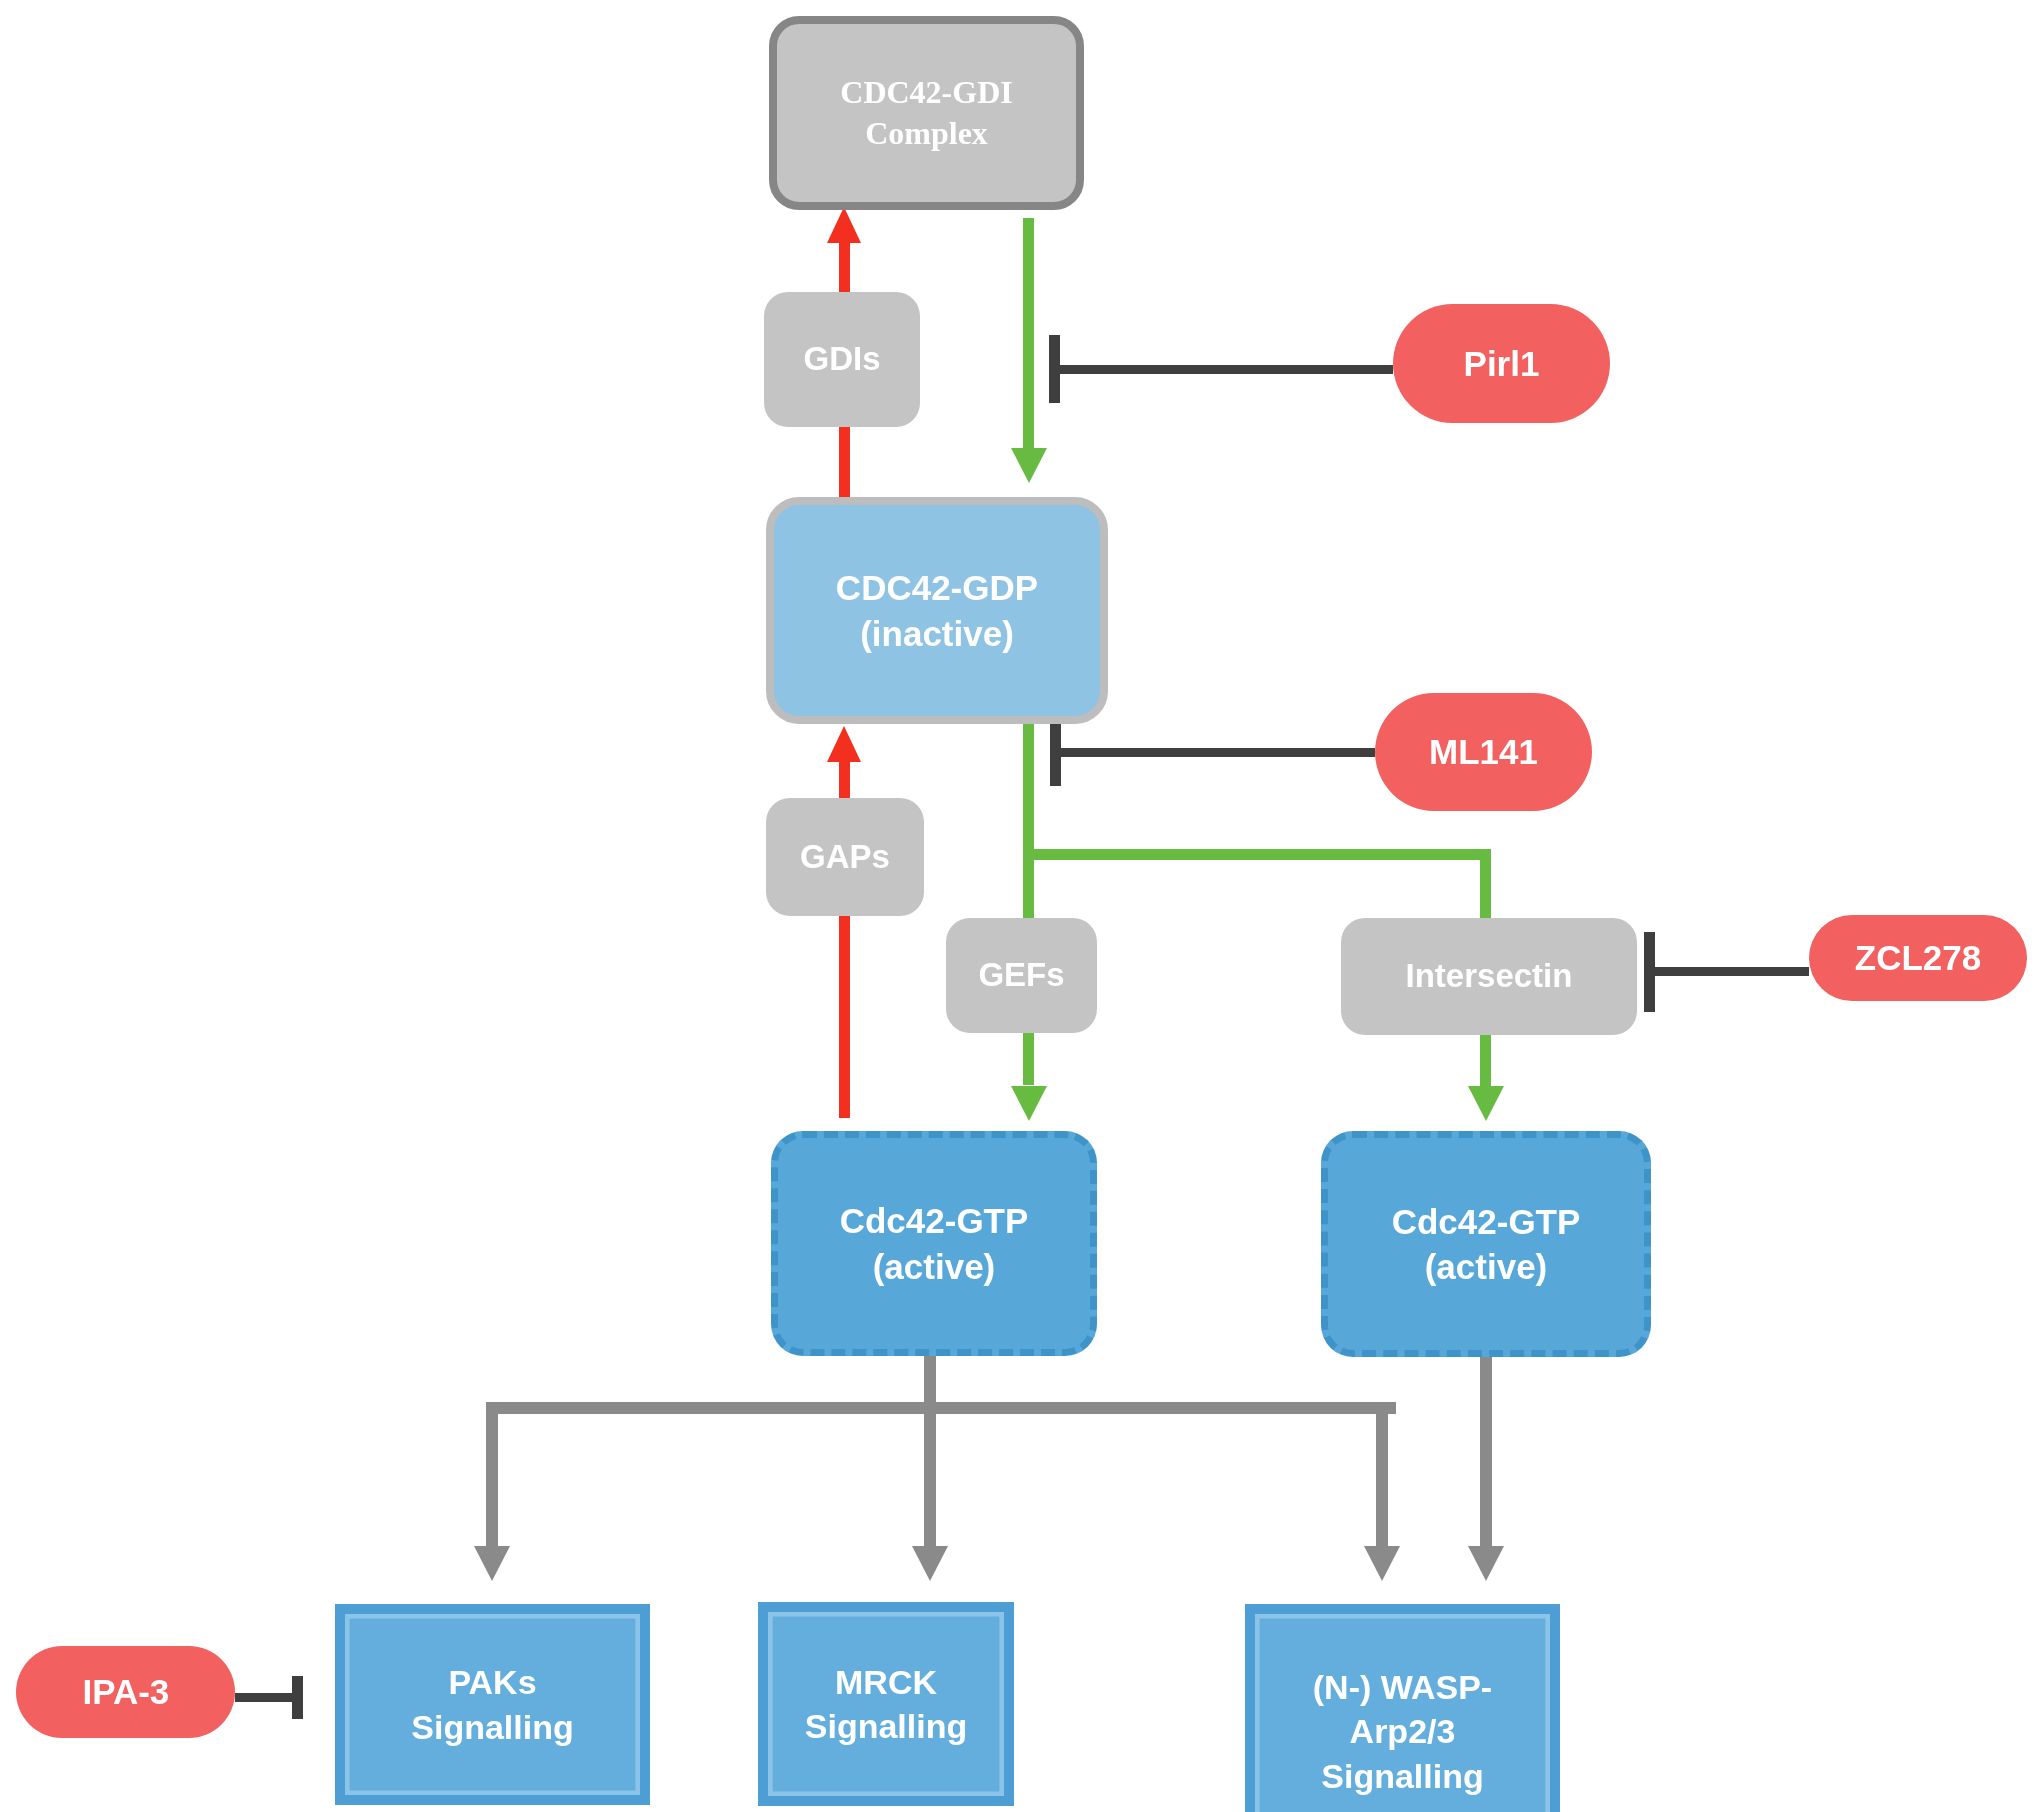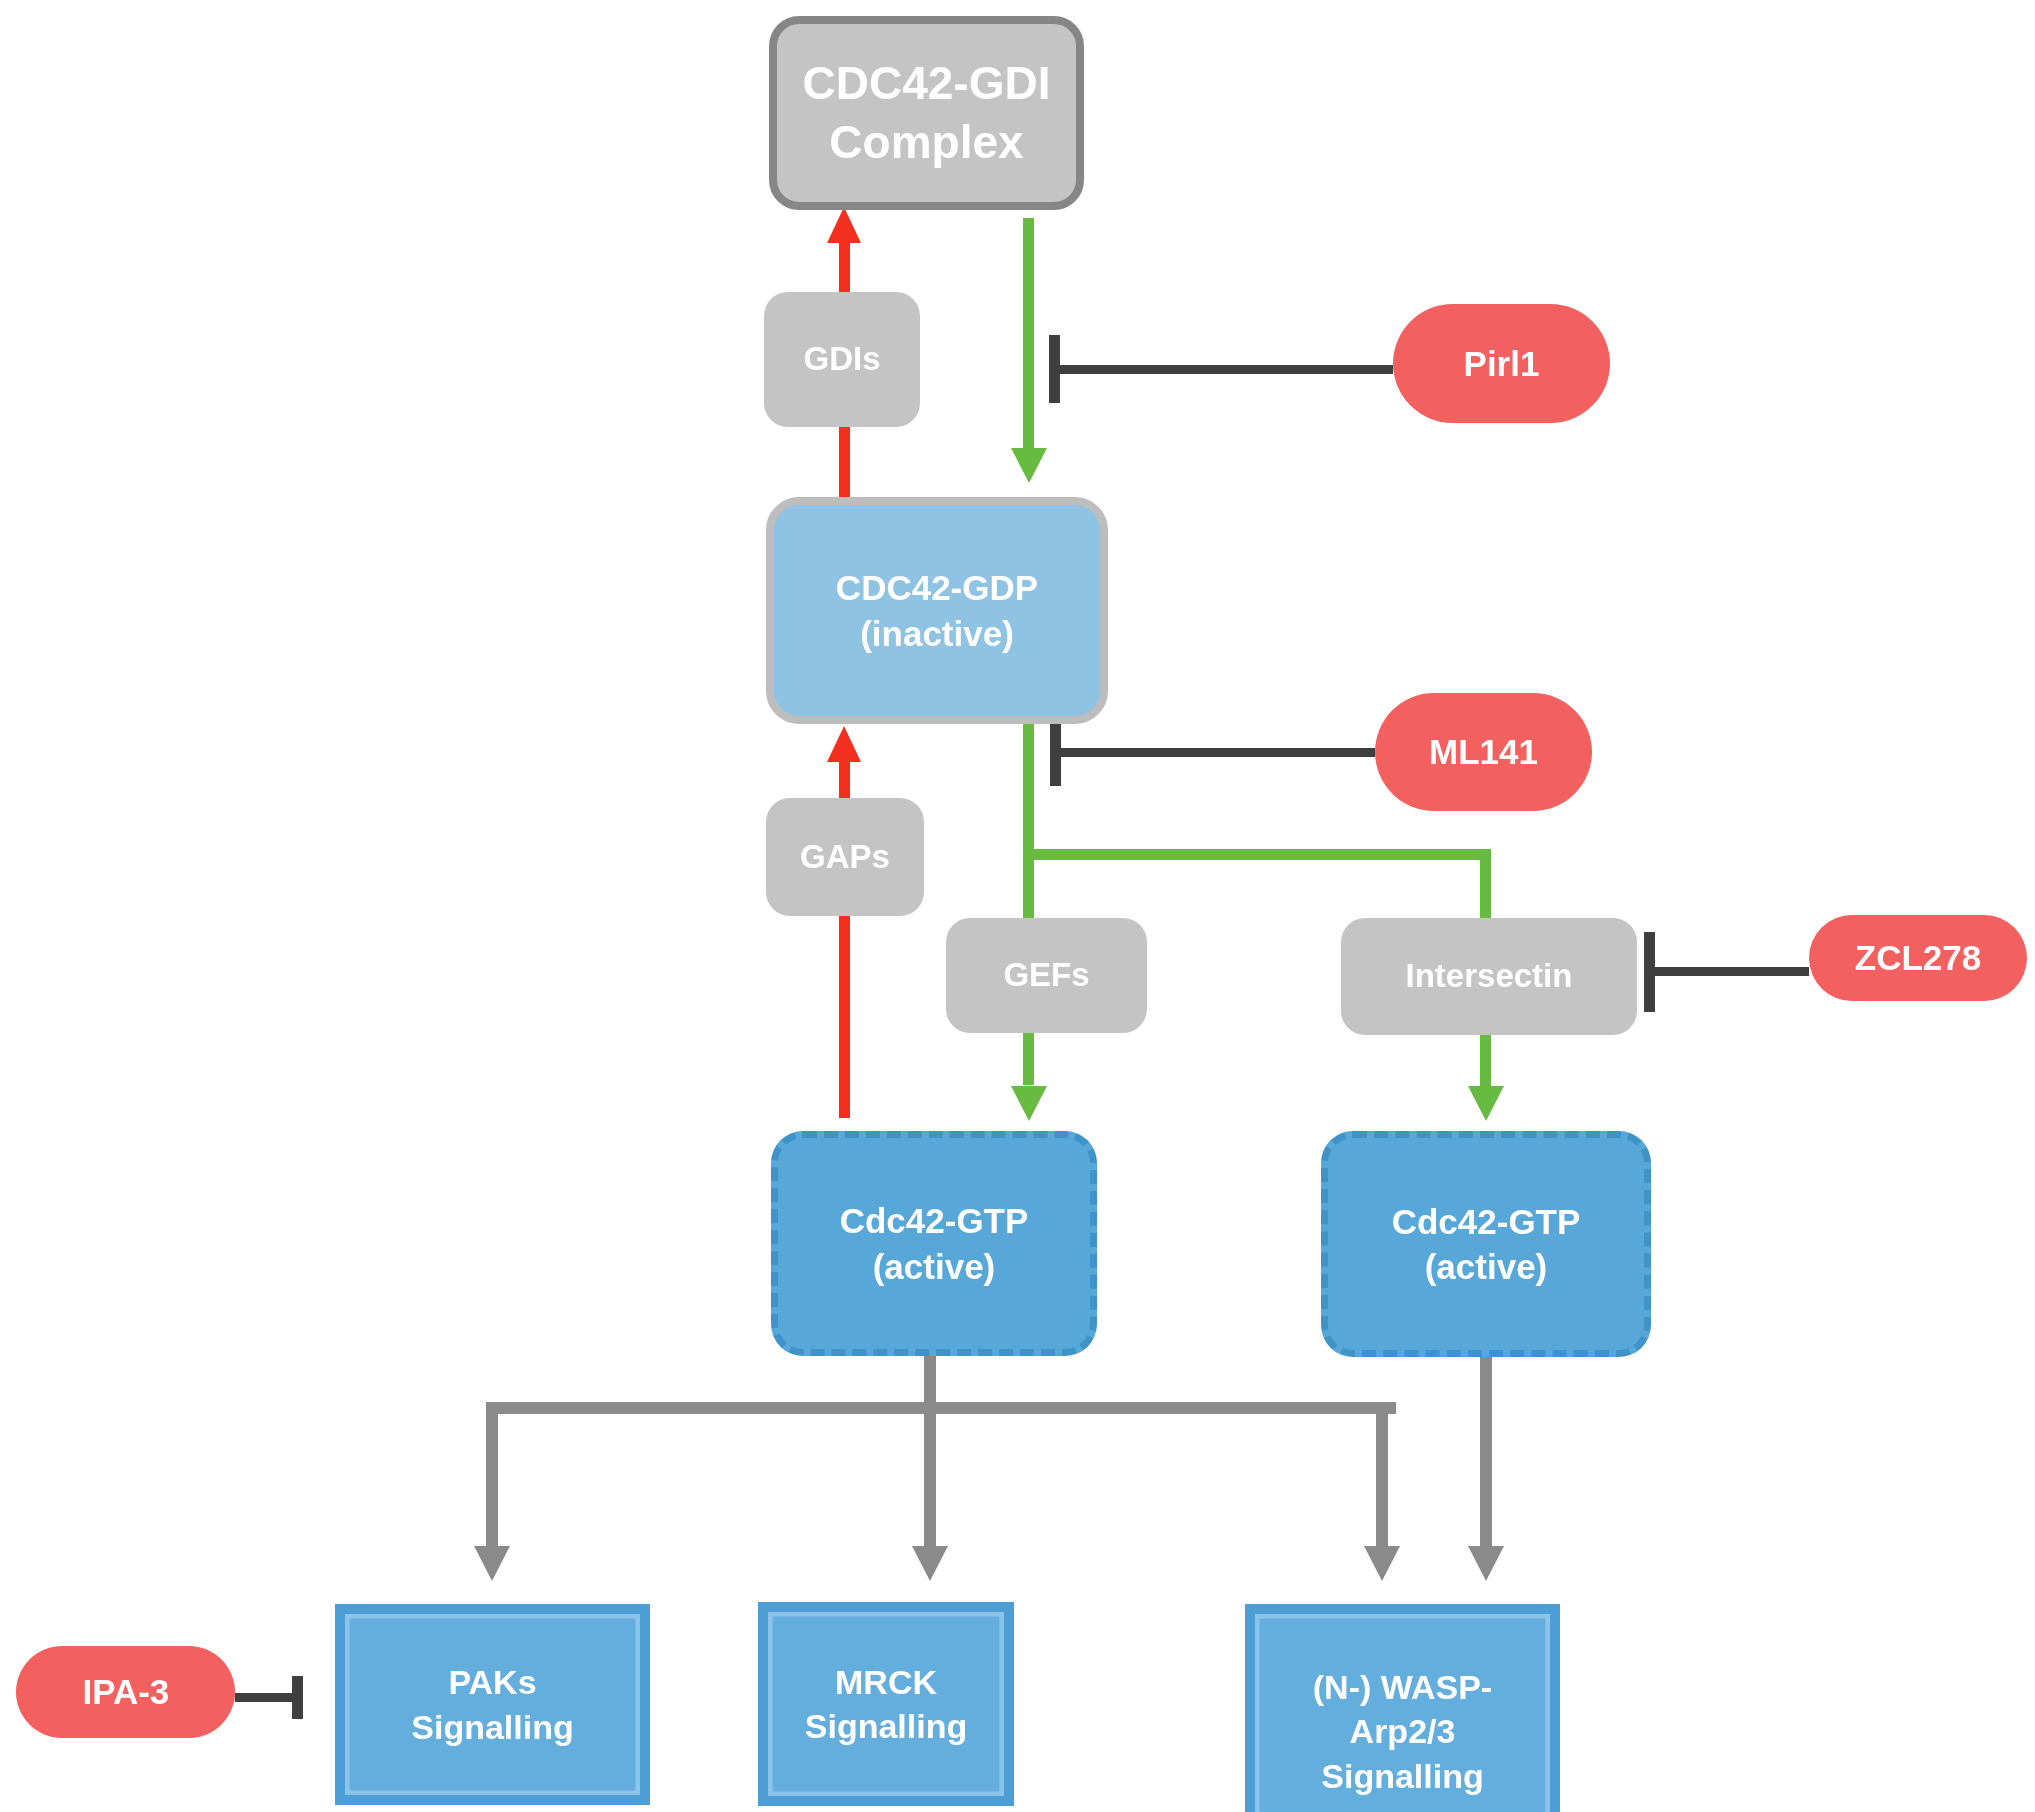--- a/index.html
+++ b/index.html
@@ -2,21 +2,21 @@
 <html style="--node-gray: #c4c4c4; --node-gray-border: #868686; --inactive-fill: #8fc3e4; --inactive-border: #bdbdbd; --active-fill: #57a8d8; --active-border: #3e93c9; --drug-pill-red: #f26060; --activation-green: #67bb40; --reverse-red: #f3301f; --signal-gray: #8a8a8a; --inhibition-dark: #3f3f3f; --signal-box-fill: #63aedd; --signal-box-border: #4c9ed5; --signal-box-inner-stroke: #8cc4e9; --text: #ffffff; --background: #ffffff;font-size:10.5px"><head>
 <meta charset="utf-8">
 <style>
   html,body{margin:0;padding:0;background:#fff;}
   #canvas{position:relative;width:2035px;height:1813px;background:var(--background,#fff);overflow:hidden;
           font-family:"Liberation Sans",sans-serif;}
   .node{position:absolute;box-sizing:border-box;display:flex;flex-direction:column;align-items:center;
         justify-content:center;text-align:center;color:var(--text,#fff);font-weight:bold;z-index:2;}
   .node span{display:block;line-height:1.3;}
   .gray-sm{background:var(--node-gray);border-radius:24px;font-size:33px;}
-  .gray-lg{background:var(--node-gray);border:8.5px solid var(--node-gray-border);border-radius:30px;font-size:46px;}
+  .gray-lg{background:var(--node-gray);border:8.5px solid var(--node-gray-border);border-radius:30px;font-size:32px;font-family:Liberation Serif, serif;}
   .inactive{background:var(--inactive-fill);border:8.5px solid var(--inactive-border);border-radius:33px;font-size:35px;}
   .active{background:var(--active-fill);border:7.2px dashed var(--active-border);border-radius:32px;font-size:35px;}
   .pill{background:var(--drug-pill-red);border-radius:62px;font-size:35px;}
   .signal{background:var(--signal-box-fill);border:10.5px solid var(--signal-box-border);
           box-shadow:inset 0 0 0 4.6px var(--signal-box-inner-stroke);font-size:34px;}
   .line{position:absolute;z-index:1;}
   .l-red{background:var(--reverse-red);}
   .l-green{background:var(--activation-green);}
   .l-gray{background:var(--signal-gray);}
   .l-dark{background:var(--inhibition-dark);}
@@ -88,21 +88,21 @@
   </div>
 
   <div class="node pill" style="left:1375px;top:693px;width:217px;height:118px;">
     <span>ML141</span>
   </div>
 
   <div class="node gray-sm" style="left:766px;top:798px;width:158px;height:118px;">
     <span>GAPs</span>
   </div>
 
-  <div class="node gray-sm" style="left:946px;top:918px;width:201px;height:115px;">
+  <div class="node gray-sm" style="left:946px;top:918px;width:151px;height:115px;">
     <span>GEFs</span>
   </div>
 
   <div class="node gray-sm" style="left:1341px;top:918px;width:296px;height:117px;">
     <span>Intersectin</span>
   </div>
 
   <div class="node pill" style="left:1809px;top:915px;width:218px;height:86px;">
     <span>ZCL278</span>
   </div>

